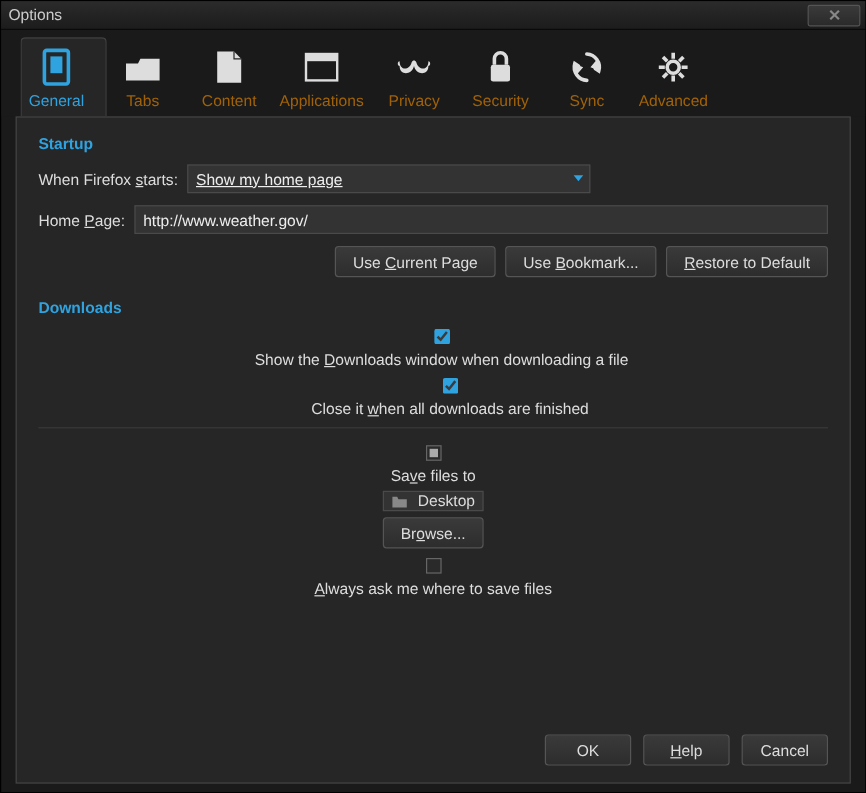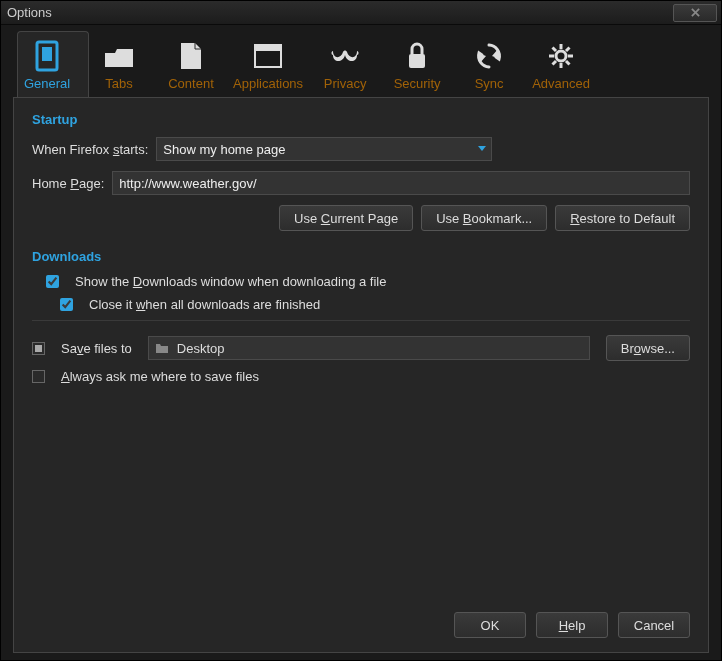--- a/index.html
+++ b/index.html
@@ -14,28 +14,28 @@
 .tab.active{background:#262626;border:1px solid #444;border-bottom:none;border-radius:4px 4px 0 0;}
 .tab-icon{width:32px;height:32px;display:flex;align-items:center;justify-content:center;margin-bottom:4px;}
 .tab-label{font-size:13px;color:#a16207;}
 .tab.active .tab-label{color:#2fa3e0;}
 .content{background:#262626;margin:0 12px 12px 12px;border:1px solid #444;height:556px;padding:14px 18px;position:relative;}
 .section-header{color:#2fa3e0;font-size:13px;font-weight:600;margin-bottom:10px;}
 .row{display:flex;align-items:center;margin-bottom:10px;gap:8px;}
 .label{color:#ddd;white-space:nowrap;}
 .underline{text-decoration:underline;}
 select, input[type=text], .textfield{background:#333;border:1px solid #4a4a4a;color:#eee;height:24px;padding:0 6px;font-size:13px;}
-select{width:336px;appearance:none;position:relative;padding-right:20px;}
+select{width:336px;appearance:none;position:relative;padding-right:20px;text-decoration:underline;}
 .select-wrap{position:relative;}
 .select-wrap::after{content:"";position:absolute;right:6px;top:9px;width:0;height:0;border-left:4px solid transparent;border-right:4px solid transparent;border-top:5px solid #2fa3e0;pointer-events:none;}
 .home-input{flex:1;background:#333;}
 .btn{background:linear-gradient(#3a3a3a,#2d2d2d);border:1px solid #555;color:#ddd;height:26px;padding:0 14px;cursor:pointer;font-size:13px;border-radius:3px;}
 .btn-row{display:flex;justify-content:flex-end;gap:8px;margin-top:4px;}
 .downloads-section{margin-top:18px;}
-.check-row{display:flex;align-items:center;gap:16px;margin-bottom:8px;}
+.check-row{display:flex;align-items:center;gap:5px;margin-bottom:8px;flex-direction:column;}
 .check-row.indent1{margin-left:14px;}
 .check-row.indent2{margin-left:28px;}
 input[type=checkbox],input[type=radio]{width:13px;height:13px;accent-color:#2fa3e0;cursor:pointer;}
 .radio-sq{width:13px;height:13px;background:#2a2a2a;border:1px solid #666;display:inline-flex;align-items:center;justify-content:center;cursor:pointer;}
 .radio-sq.checked::after{content:"";width:7px;height:7px;background:#aaa;}
 .save-path{flex:1;background:#333;border:1px solid #4a4a4a;height:24px;display:flex;align-items:center;padding:0 6px;gap:8px;color:#ccc;}
 .folder-icon{width:14px;height:12px;display:inline-block;}
 .footer{position:absolute;bottom:14px;right:18px;display:flex;gap:10px;}
 .footer .btn{width:72px;}
 hr.sep{border:none;border-top:1px solid #3a3a3a;margin:6px 0 14px 0;}

